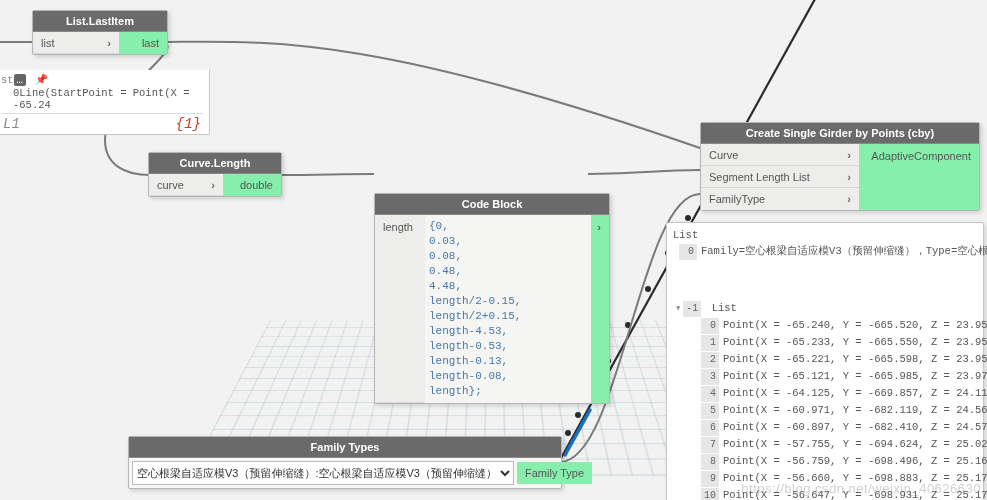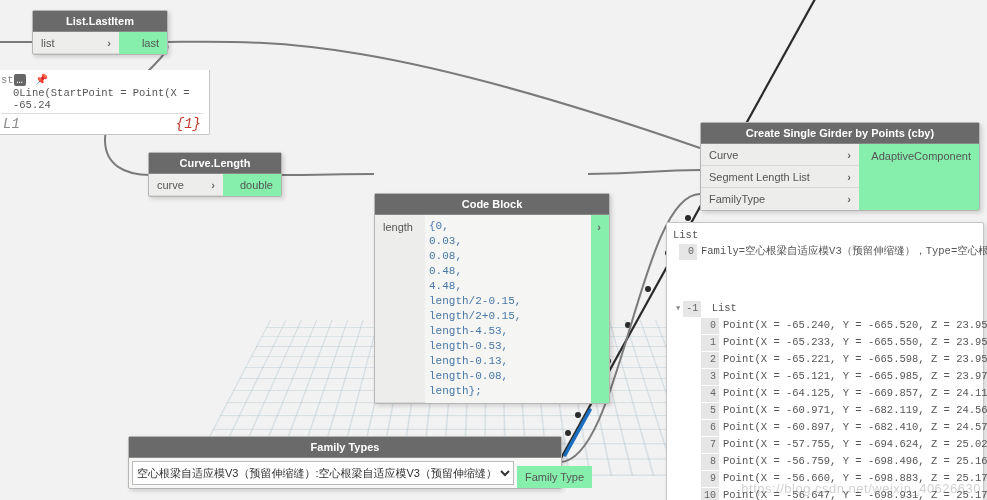--- a/index.html
+++ b/index.html
@@ -129,21 +129,21 @@
     border: 1px solid #c5c5c5;
     border-top: none;
     border-radius: 0 0 2px 2px;
     font-family: Consolas, "Courier New", monospace;
     font-size: 10.5px;
     color:#555;
     z-index: 20;
     padding: 3px 6px 2px 6px;
   }
   .famtypes-body {
-    display:flex; align-items:flex-end;
+    display:flex; align-items:center;
   }
   .famtypes-body select {
     font-size: 11px;
     border: 1px solid #bbb;
     background: #fff;
     color:#333;
     height: 24px;
     flex:1;
     margin:3px;
   }

